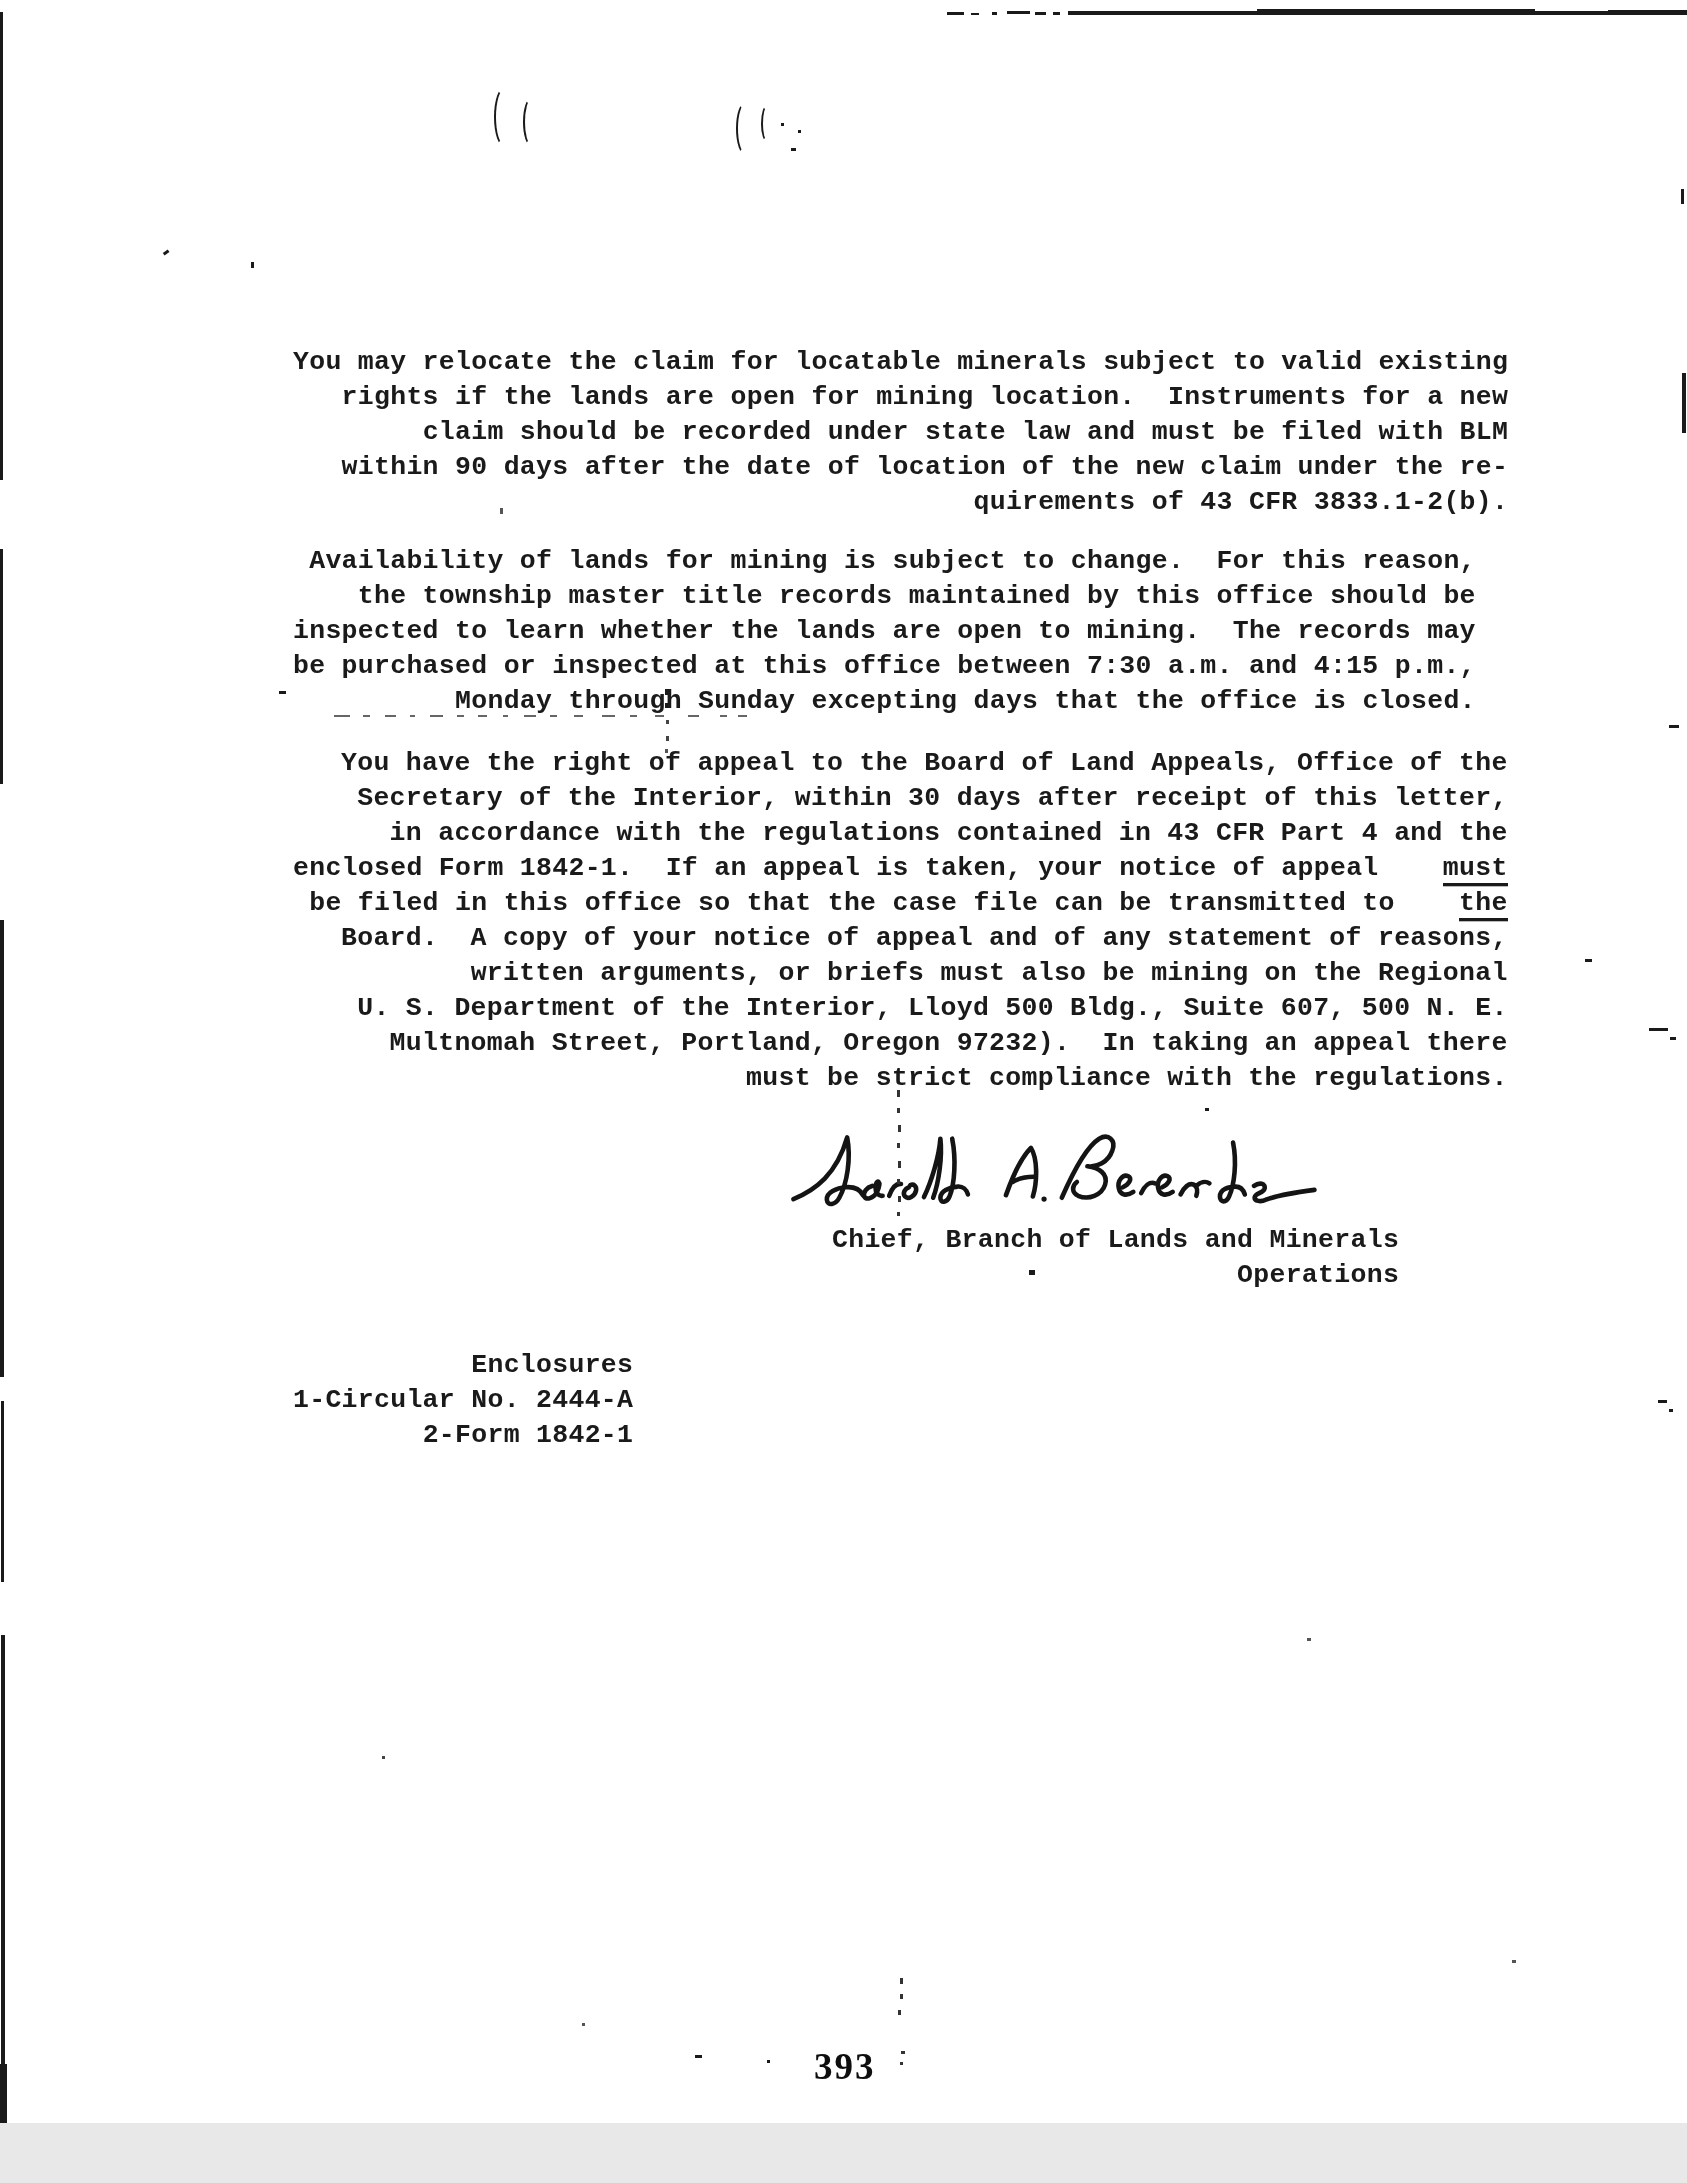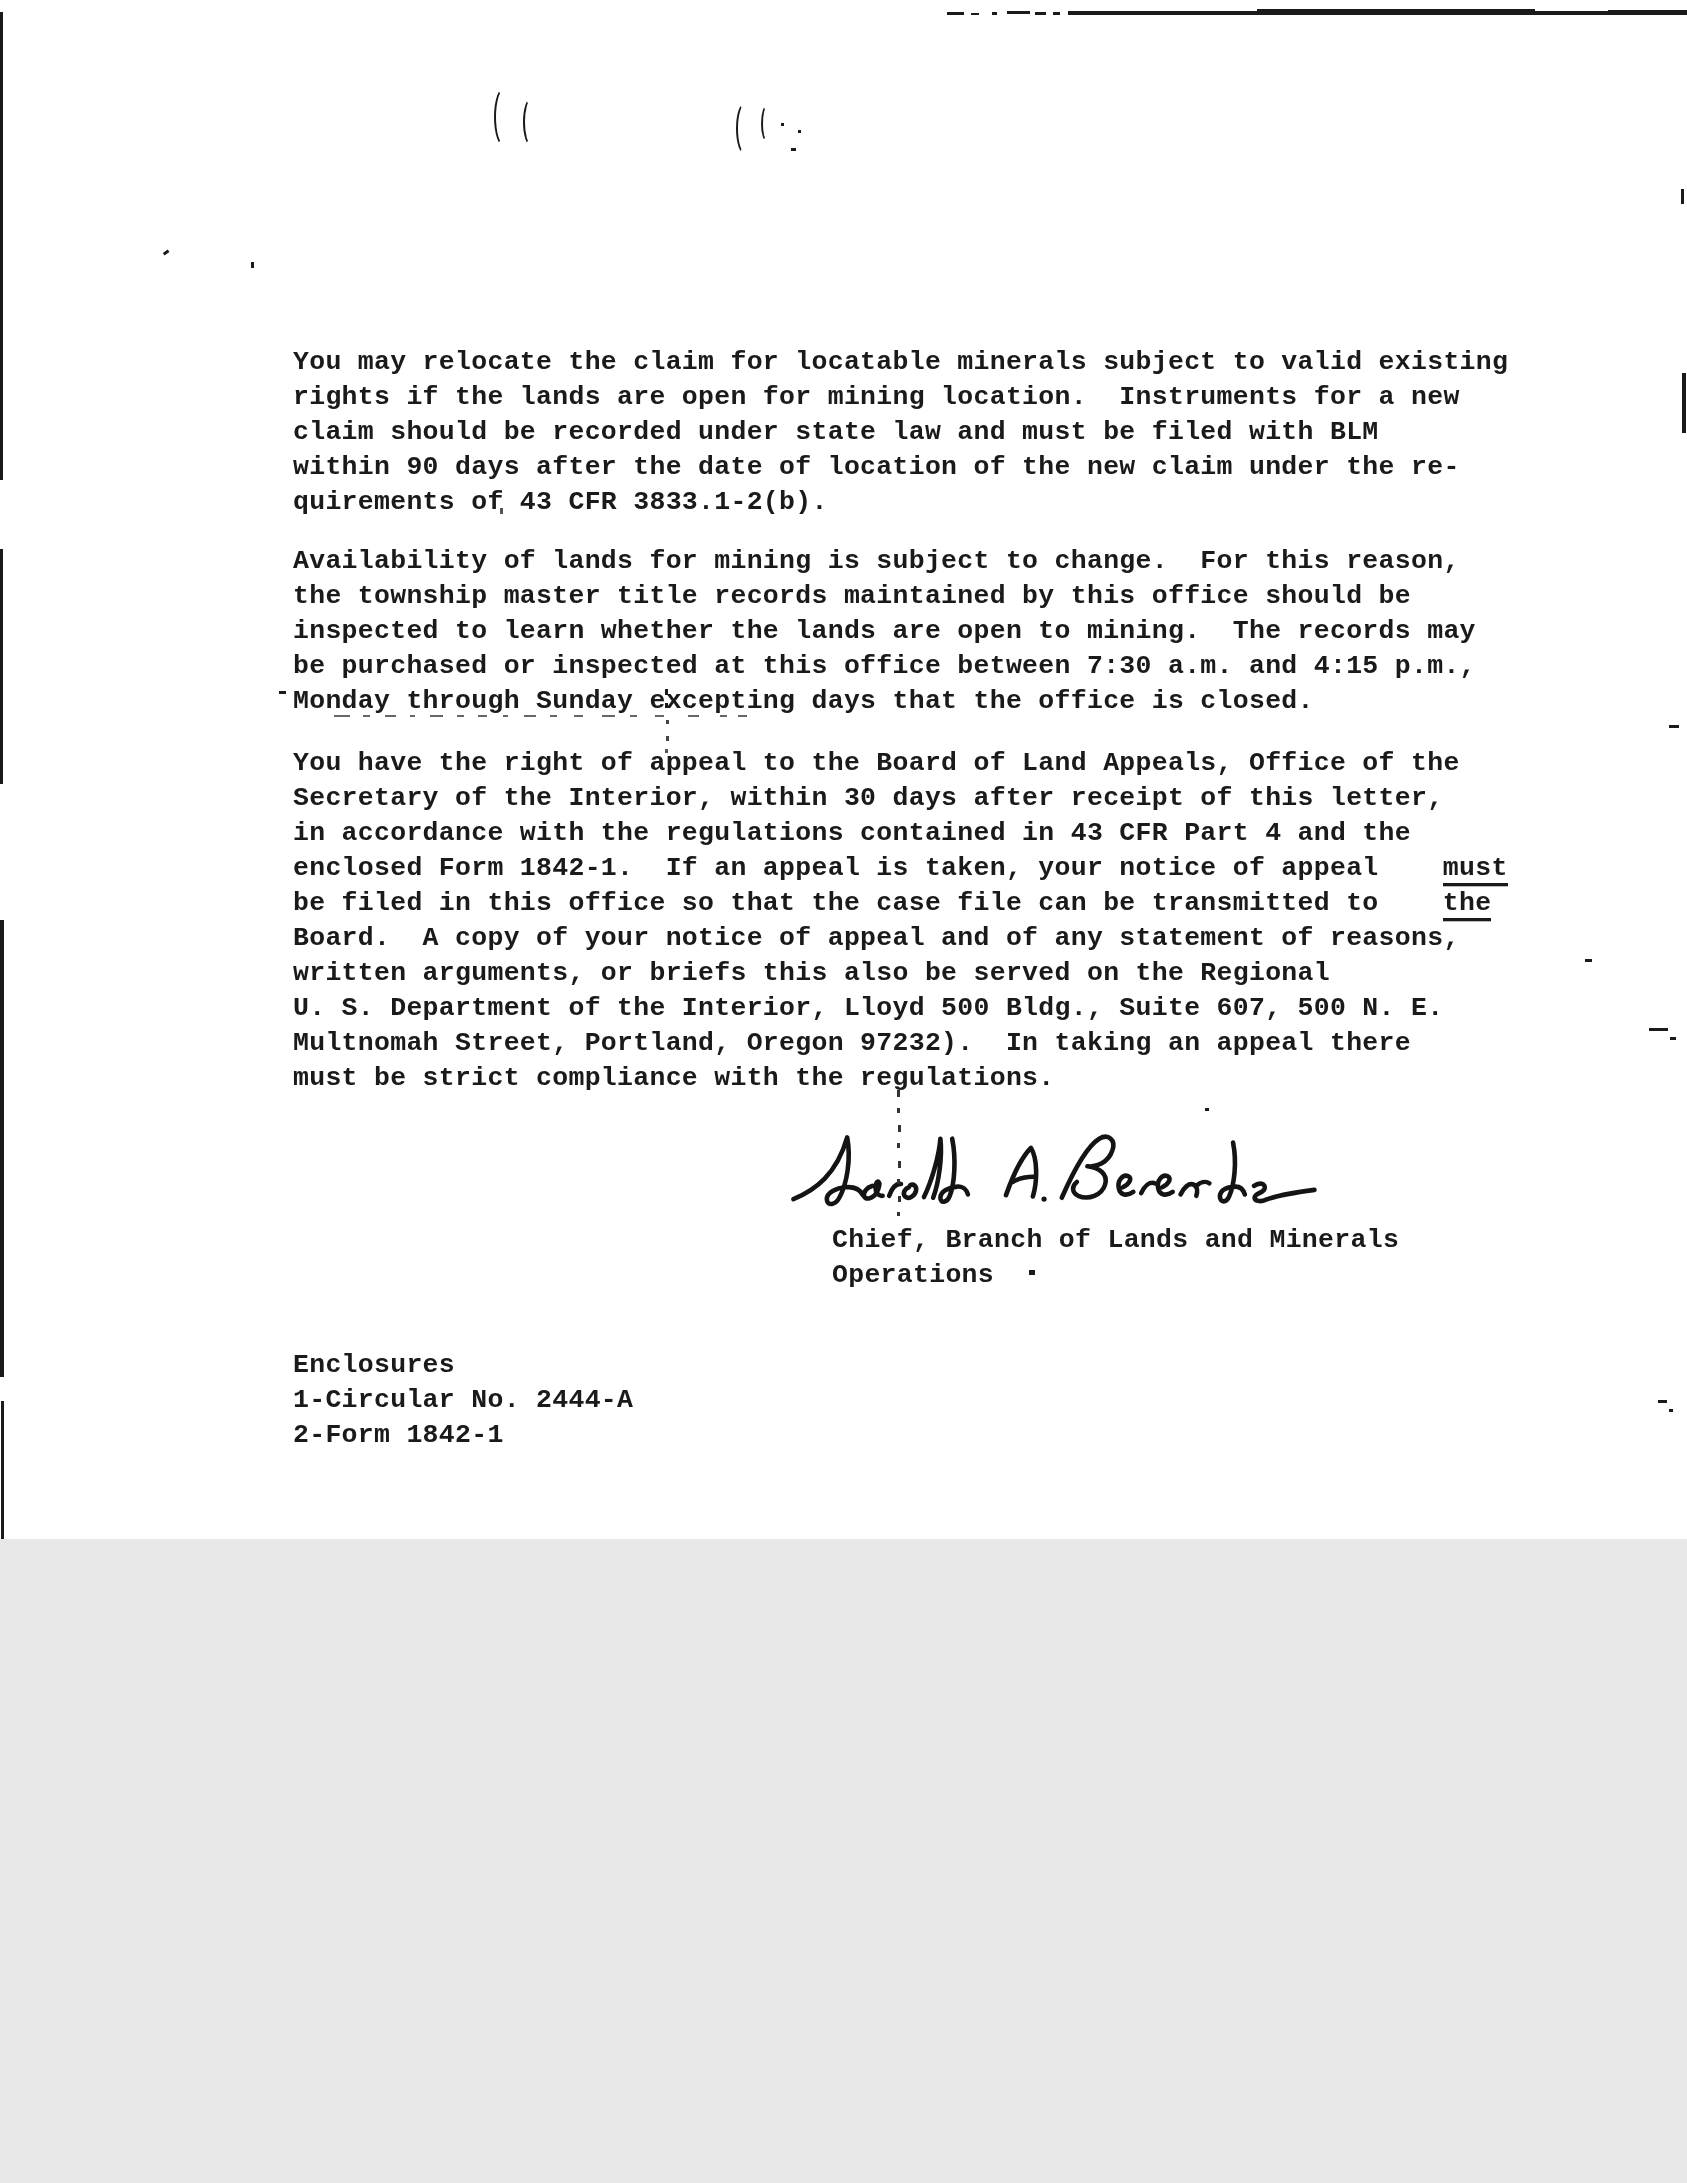--- a/index.html
+++ b/index.html
@@ -1,19 +1,19 @@
 <!DOCTYPE html>
 <html style="font-size:10.6px"><head>
 <meta charset="utf-8">
 <style>
   html,body { margin:0; padding:0; background:#e8e8e8; }
   .page {
-    position:relative; width:1687px; height:1539px;
+    position:relative; width:1687px; height:2123px;
     background:#ffffff; overflow:hidden;
-    font-family:"Liberation Mono", monospace; color:#1a1a1a;
+    font-family:"Liberation Mono", monospace; color:#1a1a1a;text-align:right;
   }
   .tblock { position:absolute; font-size:26.5px; font-weight:700; letter-spacing:0.3px; }
   .tline { height:35px; line-height:35px; white-space:pre; }
   .u { box-shadow:0 3.3px 0 #1a1a1a;margin-left:48px; }
   .sig-svg { position:absolute; left:787px; top:1119px; width:543px; height:105px; }
   .pagenum {
     position:absolute; left:814px; top:2048px;
     font-family:"Liberation Serif", serif; font-weight:700;
     font-size:37px; line-height:1; color:#0e0e0e; letter-spacing:2px;
   }
@@ -44,21 +44,21 @@
       <div class="tline"><span>Monday through Sunday excepting days that the office is closed.</span></div>
     </div>
 
   <div class="tblock" style="left:293px; top:746px;">
       <div class="tline"><span>You have the right of appeal to the Board of Land Appeals, Office of the</span></div>
       <div class="tline"><span>Secretary of the Interior, within 30 days after receipt of this letter,</span></div>
       <div class="tline"><span>in accordance with the regulations contained in 43 CFR Part 4 and the</span></div>
       <div class="tline"><span>enclosed Form 1842-1.  If an appeal is taken, your notice of appeal </span><span class="u">must</span></div>
       <div class="tline"><span>be filed in this office so that the case file can be transmitted to </span><span class="u">the</span></div>
       <div class="tline"><span>Board.  A copy of your notice of appeal and of any statement of reasons,</span></div>
-      <div class="tline"><span>written arguments, or briefs this also be served on the Regional</span></div>
+      <div class="tline"><span>written arguments, or briefs must also be mining on the Regional</span></div>
       <div class="tline"><span>U. S. Department of the Interior, Lloyd 500 Bldg., Suite 607, 500 N. E.</span></div>
       <div class="tline"><span>Multnomah Street, Portland, Oregon 97232).  In taking an appeal there</span></div>
       <div class="tline"><span>must be strict compliance with the regulations.</span></div>
     </div>
 
   <svg class="sig-svg" viewBox="0 0 820 160" aria-label="Harold A. Berends">
     <g fill="none" stroke="#141414" stroke-width="7" stroke-linecap="round" stroke-linejoin="round">
       <path d="M6 122 C40 108 72 84 88 28 C94 60 88 98 76 120 C70 131 58 133 57 123 C56 112 72 105 86 104 C100 103 108 108 112 116"></path>
       <path d="M126 102 C118 104 112 112 114 118 C117 124 128 121 133 112 C137 104 138 98 136 96 C134 94 131 98 131 104 C131 112 136 118 142 117"></path>
       <path d="M152 117 C156 106 162 98 170 99"></path>

